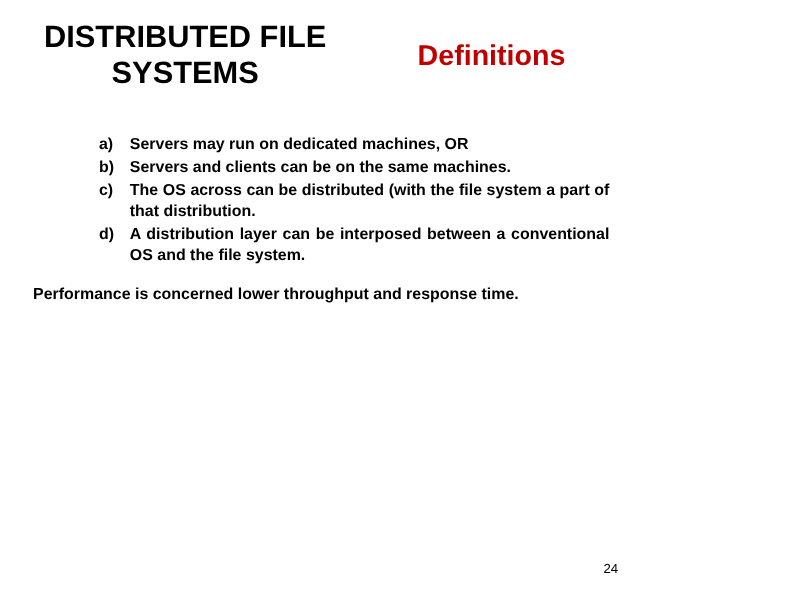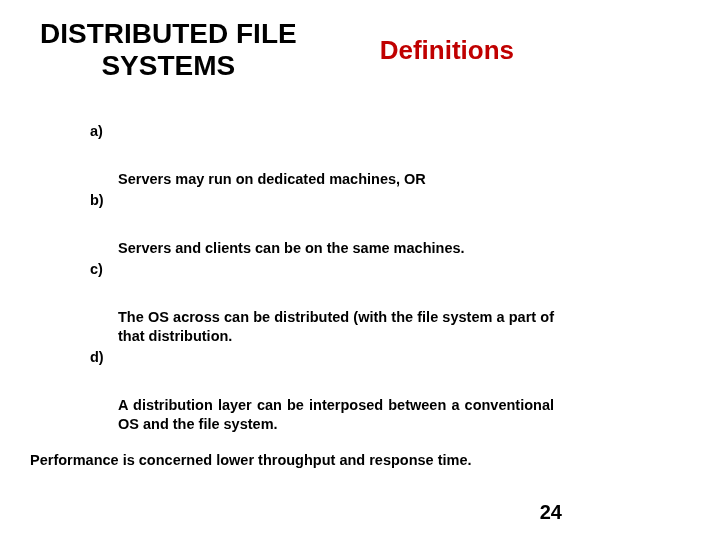--- a/index.html
+++ b/index.html
@@ -56,28 +56,27 @@
   .list-row {
     display: flex;
     margin-bottom: 2px;
   }
   .list-marker {
     flex: 0 0 28px;
   }
   .list-text {
     flex: 1;
     text-align: justify;
-    margin-top: 48px;
   }
   .page-number {
     position: absolute;
     right: 22px;
     bottom: 16px;
-    font-weight: 700;
-    font-size: 20px;
+    font-weight: 400;
+    font-size: 12px;
   }
 </style>
 </head>
 <body>
 
 <div class="slide">
 
   <div class="header">
     <div class="title-left">
       <span>DISTRIBUTED FILE</span><br>

